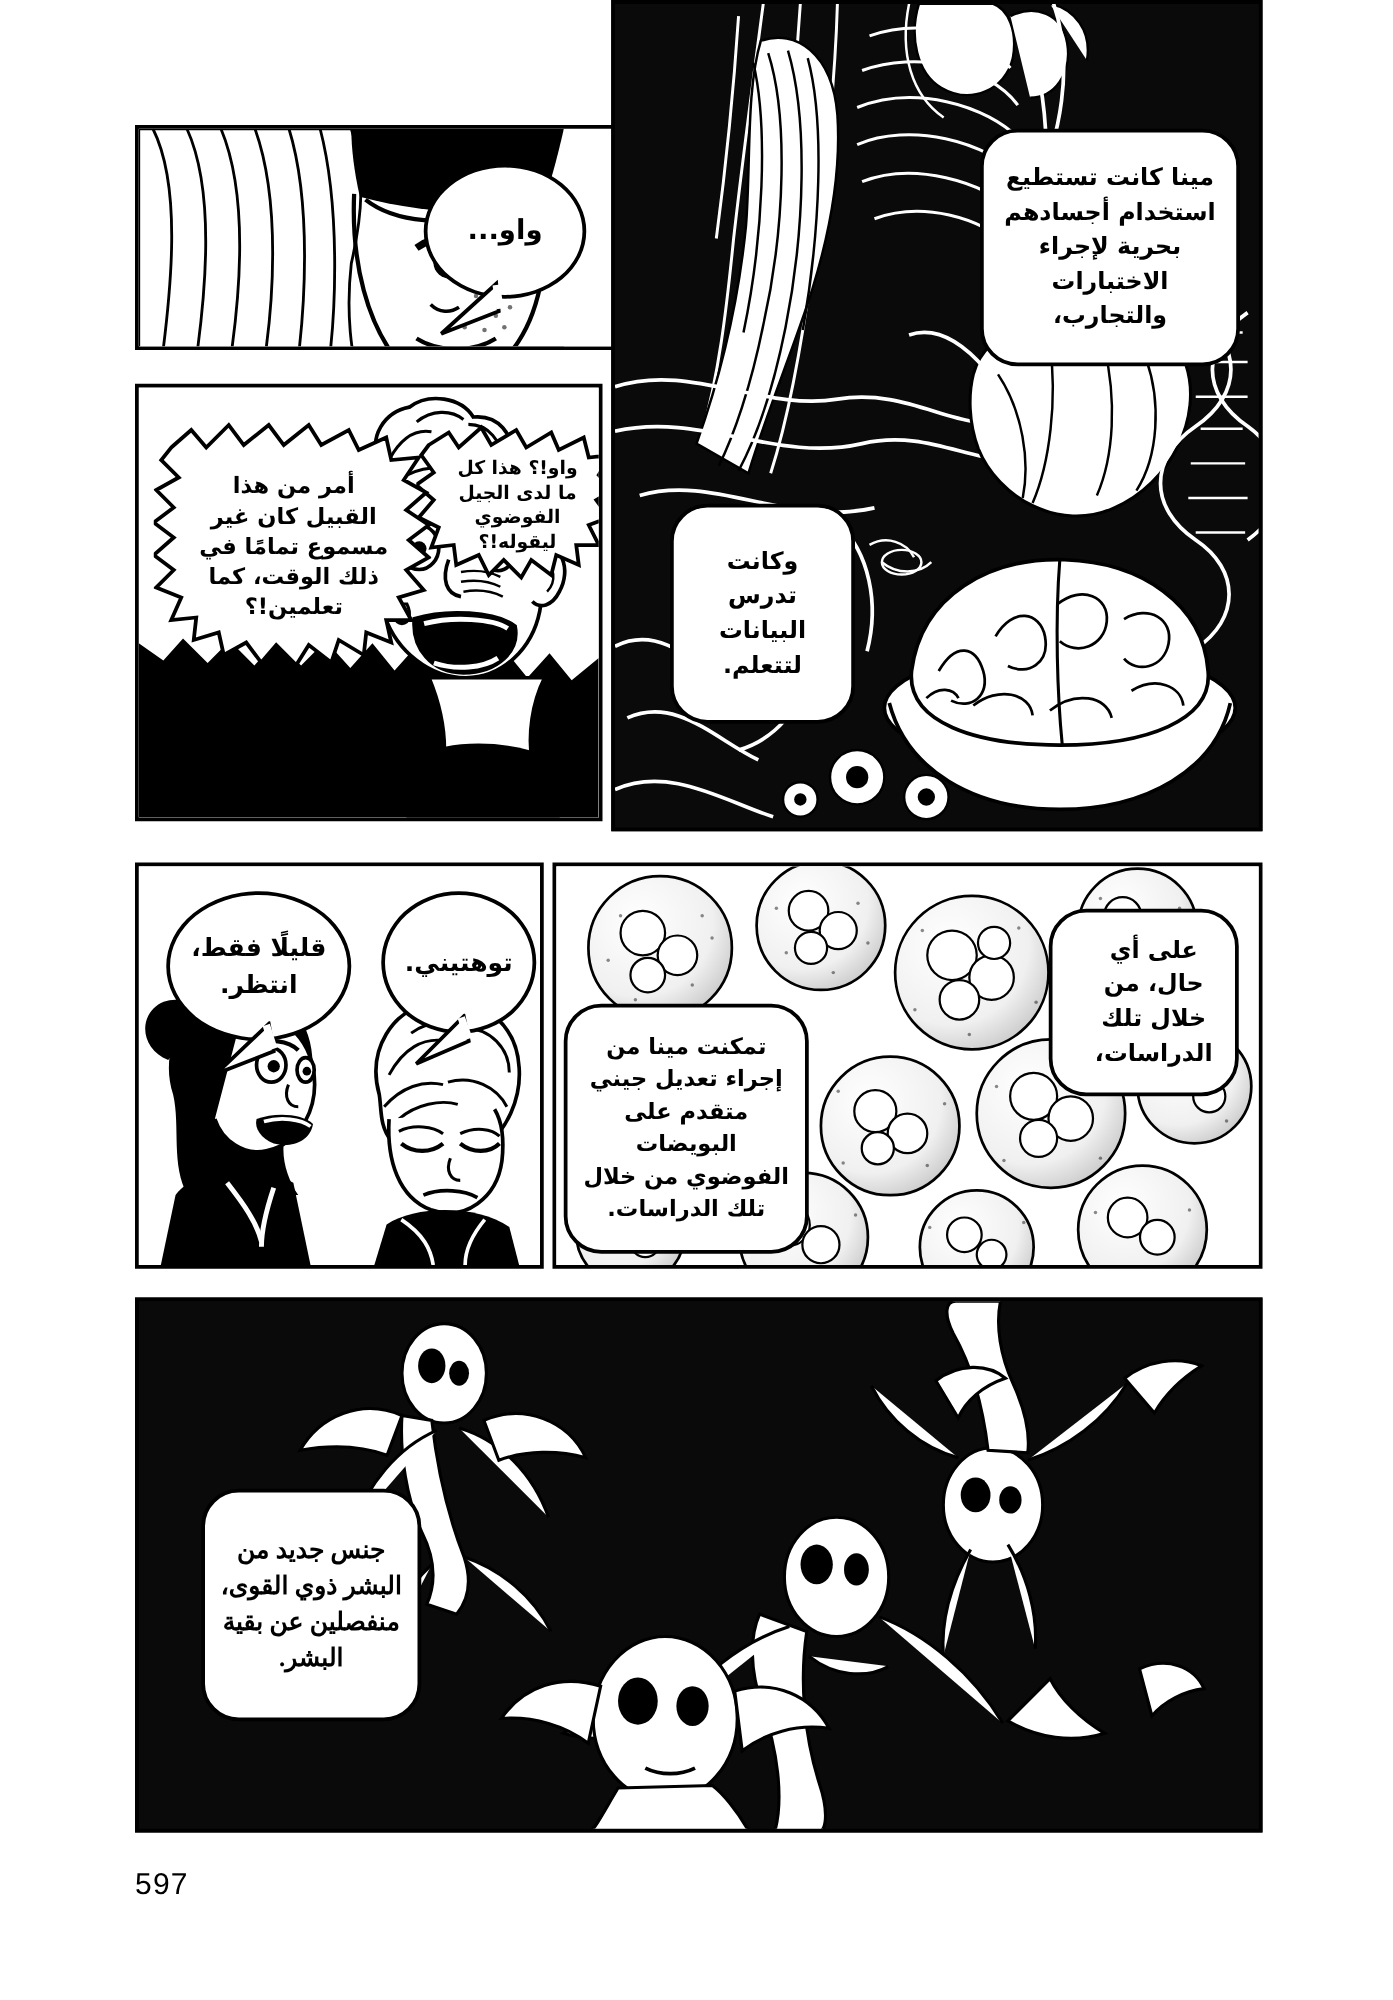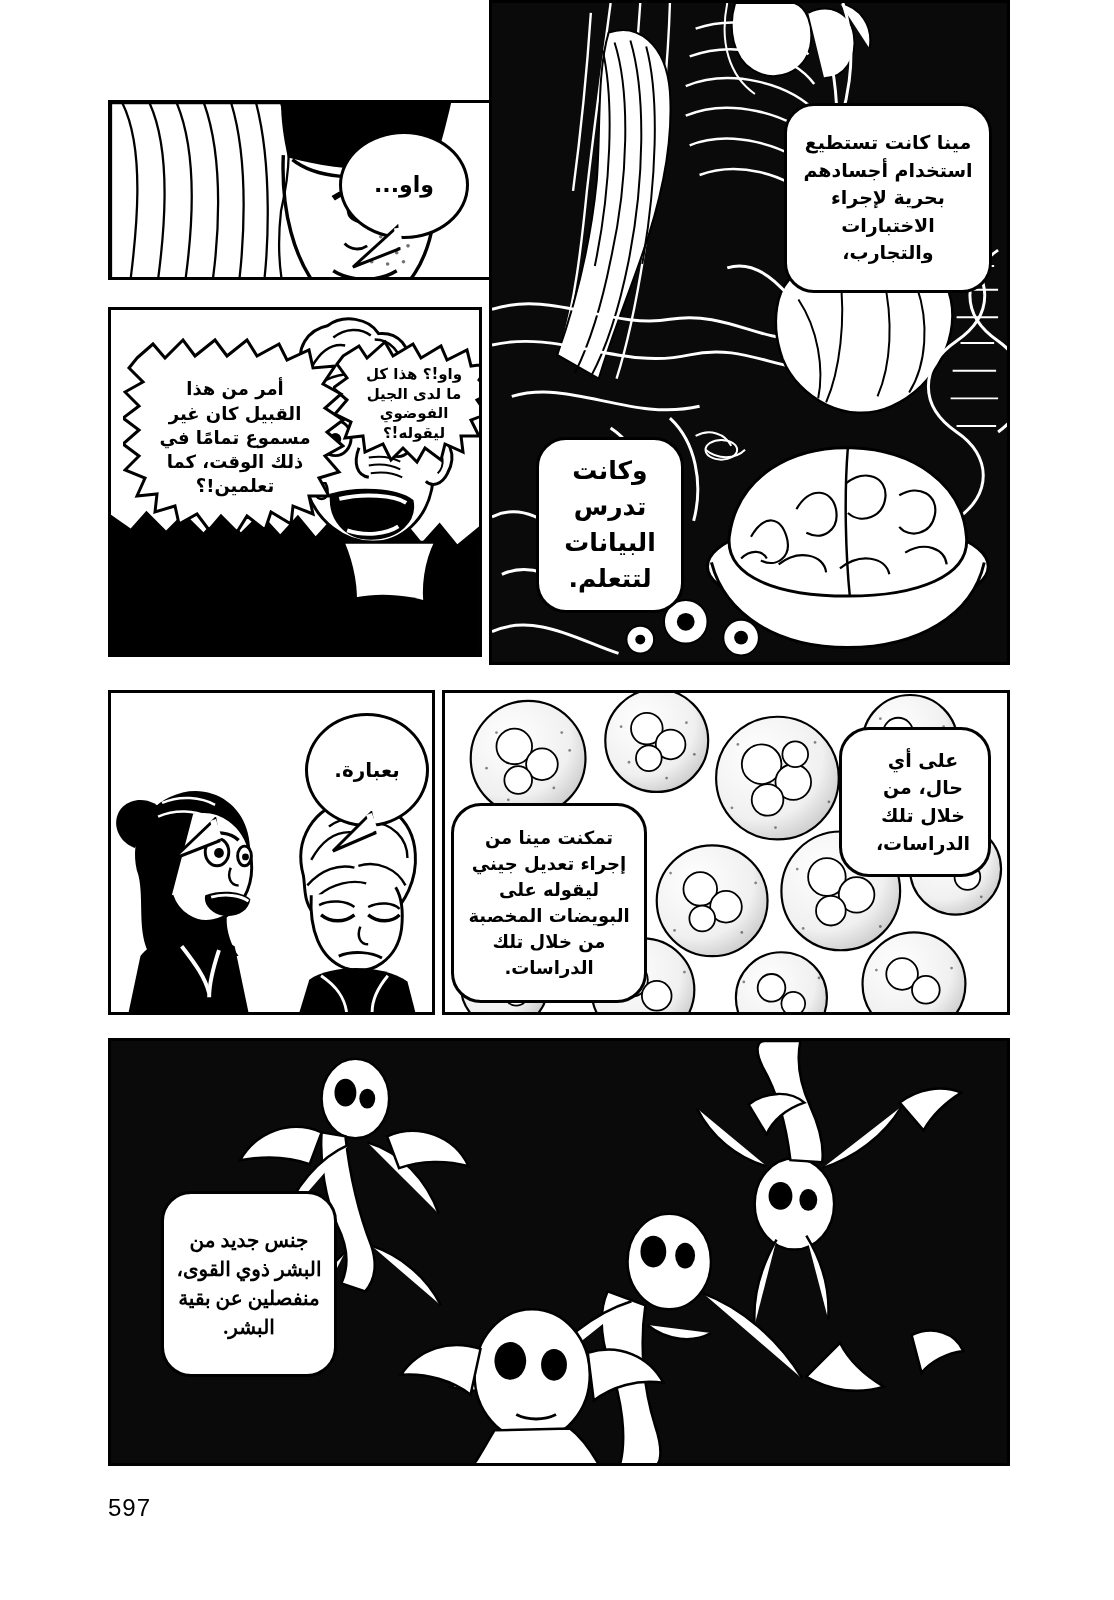--- a/index.html
+++ b/index.html
@@ -250,21 +250,21 @@
         <path d="M206 438 C220 430 236 436 242 448"></path>
         <path d="M216 452 C228 462 246 462 256 452"></path>
         <ellipse cx="232" cy="452" rx="16" ry="10"></ellipse>
       </g>
     </svg>
 
     <div class="balloon rect" style="left:292px; top:100px; width:208px; height:190px; font-size:19px;">
       <span class="txt">مينا كانت تستطيع استخدام أجسادهم بحرية لإجراء الاختبارات والتجارب،</span>
     </div>
 
-    <div class="balloon rect" style="left:44px; top:434px; width:148px; height:176px; font-size:25px;">
+    <div class="balloon rect" style="left:44px; top:400px; width:148px; height:176px; font-size:19px;">
       <span class="txt">وكانت تدرس البيانات لتتعلم.</span>
     </div>
   </div>
 
   <div class="panel" style="left:108px; top:307px; width:374px; height:350px;">
     <svg class="art" viewBox="0 0 374 358" preserveAspectRatio="none">
       <rect width="374" height="358" fill="#fff"></rect>
 
       <path d="M0 208 L20 222 L36 204 L56 224 L74 206 L94 226 L112 206 L132 226 L152 206 L172 228 L190 208 L208 230 L226 210 L244 232 L262 212 L280 234 L298 214 L316 236 L334 216 L352 238 L374 220 L374 358 L0 358 Z" fill="#000"></path>
 
@@ -379,27 +379,30 @@
 
       <path d="M254 238 C250 248 254 256 262 256" stroke="#000" stroke-width="2.5" fill="none"></path>
       <path d="M232 268 C246 262 266 264 276 270" stroke="#000" stroke-width="3" fill="none"></path>
 
       <path d="M202 292 C226 276 276 276 302 294 L310 325 L192 325 Z" fill="#000"></path>
       <path d="M214 288 C232 300 238 312 240 325" stroke="#fff" stroke-width="3" fill="none"></path>
       <path d="M282 288 C272 300 266 312 266 325" stroke="#fff" stroke-width="3" fill="none"></path>
     </svg>
 
     <div class="balloon oval" style="left:194px; top:20px; width:124px; height:114px; font-size:20px;">
-      <span class="txt">بعبارة.</span>
+      <span class="txt">توهتيني.</span>
     </div>
     <svg style="position:absolute; left:214px; top:118px; width:60px; height:44px;" viewBox="0 0 60 44">
       <path d="M46 2 L8 40 L50 22 Z" fill="#fff" stroke="#000" stroke-width="3"></path>
       <path d="M44 3 L50 20" stroke="#fff" stroke-width="6"></path>
     </svg>
 
+    <div class="balloon oval" style="left:22px; top:20px; width:148px; height:120px; font-size:20px;">
+      <span class="txt">قليلًا فقط، انتظر.</span>
+    </div>
     <svg style="position:absolute; left:52px; top:124px; width:64px; height:46px;" viewBox="0 0 64 46">
       <path d="M52 2 L10 42 L56 24 Z" fill="#fff" stroke="#000" stroke-width="3"></path>
       <path d="M50 3 L56 22" stroke="#fff" stroke-width="6"></path>
     </svg>
   </div>
 
   <div class="panel" style="left:442px; top:690px; width:568px; height:325px;">
     <svg class="art" viewBox="0 0 568 325" preserveAspectRatio="none">
       <rect width="568" height="325" fill="#fff"></rect>
       <defs>
@@ -504,21 +507,21 @@
         <circle cx="24" cy="284" r="1.4"></circle>
           <circle cx="96" cy="280" r="1.4"></circle>
       </g>
     </svg>
 
     <div class="balloon rect" style="left:394px; top:34px; width:152px; height:150px; font-size:19px;padding-left:28px;">
       <span class="txt">على أي حال، من خلال تلك الدراسات،</span>
     </div>
 
     <div class="balloon rect" style="left:6px; top:110px; width:196px; height:200px; font-size:18px;">
-      <span class="txt">تمكنت مينا من إجراء تعديل جيني ليقوله على البويضات المخصبة من خلال تلك الدراسات.</span>
+      <span class="txt">تمكنت مينا من إجراء تعديل جيني متقدم على البويضات الفوضوي من خلال تلك الدراسات.</span>
     </div>
   </div>
 
   <div class="panel dark" style="left:108px; top:1038px; width:902px; height:428px;">
     <svg class="art" viewBox="0 0 902 428" preserveAspectRatio="none">
       <rect width="902" height="428" fill="#0a0a0a"></rect>
       <g fill="#fff" stroke="#000" stroke-width="2.5">
 
         <ellipse cx="246" cy="58" rx="34" ry="40"></ellipse>
         <path d="M236 96 C240 132 248 170 262 206 C268 224 266 240 256 252 L232 244 C240 226 238 206 228 186 C216 160 210 124 212 92 Z"></path>

